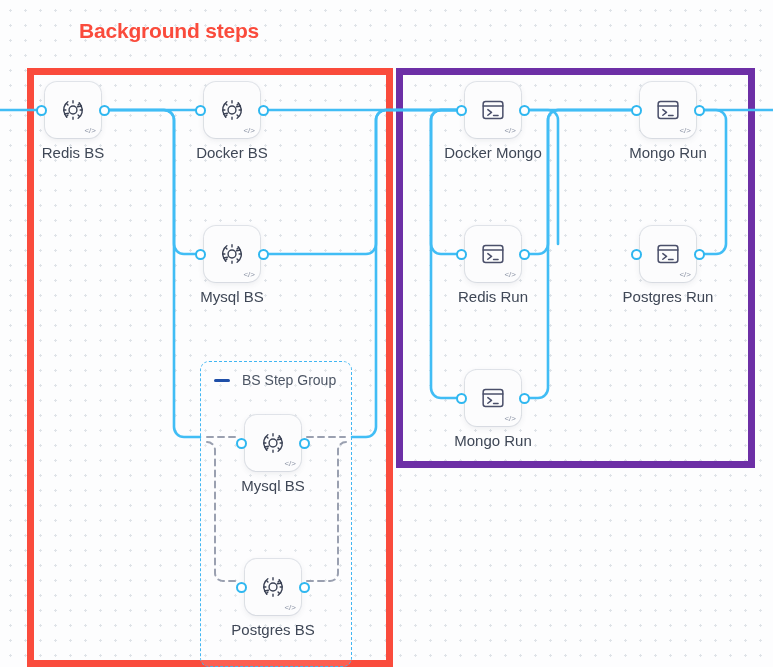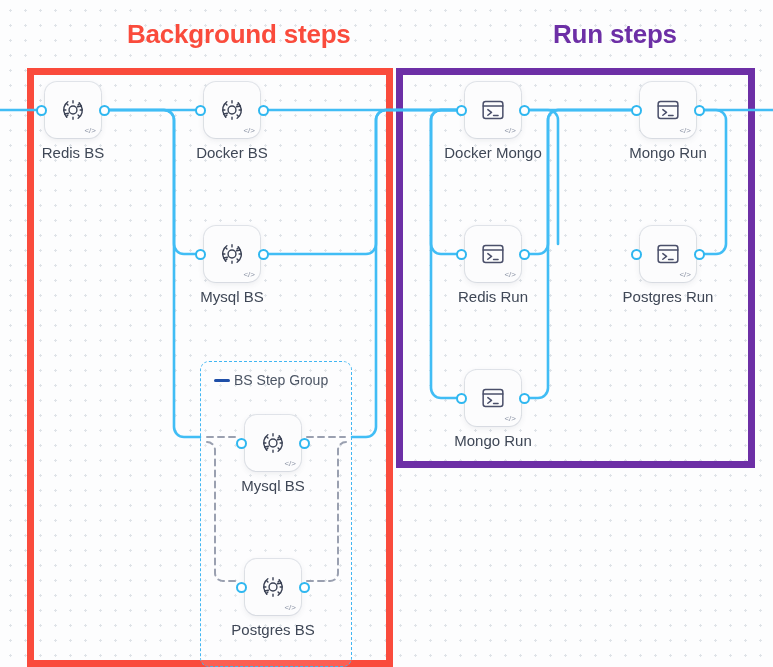--- a/index.html
+++ b/index.html
@@ -14,33 +14,32 @@
     background-image:radial-gradient(#dfe3e8 1px, transparent 1.1px);
     background-size:15px 15px;
     background-position:3px 3px;
   }
 
   
   .grp{position:absolute;box-sizing:border-box;border-style:solid;}
   .grp.bg{border-width:7px;}
   .grp.run{border-width:7px;}
   .grp-title{
-    position:absolute;font-weight:bold;font-size:26px;letter-spacing:-0.2px;
+    position:absolute;font-weight:bold;font-size:21px;letter-spacing:-0.2px;
     white-space:nowrap;
-    margin-left:48px;
   }
 
   
   .subgrp{
     position:absolute;box-sizing:border-box;
     border:1.5px dashed #41b6f2;border-radius:9px;
     background:rgba(255,255,255,0.12);
   }
   .subgrp-header{
-    position:absolute;display:flex;align-items:center;gap:4px;
+    position:absolute;display:flex;align-items:center;gap:12px;
     font-size:14px;color:#4c5564;white-space:nowrap;
   }
   .subgrp-dash{display:inline-block;width:16px;height:3px;border-radius:2px;background:#1f4fa8;}
 
   
   #edges{position:absolute;left:0;top:0;width:773px;height:667px;pointer-events:none;}
 
   
   .node{position:absolute;width:56px;height:56px;}
   .node-card{
@@ -68,21 +67,20 @@
 </style>
 </head>
 <body>
 
 <div id="canvas">
 
   <div class="grp bg" id="grp-bg" style="left: 27px; top: 68px; width: 366px; height: 599px; border-color: rgb(250, 75, 60);"></div>
   <div class="grp run" id="grp-run" style="left: 396px; top: 68px; width: 359px; height: 400px; border-color: rgb(109, 47, 166);"></div>
 
   <div class="grp-title" id="title-bg" style="left: 79px; top: 19px; color: rgb(250, 75, 60);">Background steps</div>
-  <div class="grp-title" id="title-run" style="left: 505px; top: 19px; color: rgb(109, 47, 166);">Run steps</div>
 
   <div class="subgrp" id="subgrp-0" style="left: 200px; top: 361px; width: 152px; height: 306px; border-color: rgb(65, 182, 242);"></div>
   <div class="subgrp-header" id="subgrp-hdr-0" style="left: 214px; top: 372px;">
     <span class="subgrp-dash"></span>
     <span>BS Step Group</span>
   </div>
 
   <svg id="edges" viewBox="0 0 773 667" xmlns="http://www.w3.org/2000/svg">
     <g fill="none" stroke="#41bdf5" stroke-width="2.6" stroke-linecap="round" stroke-linejoin="round">
 

